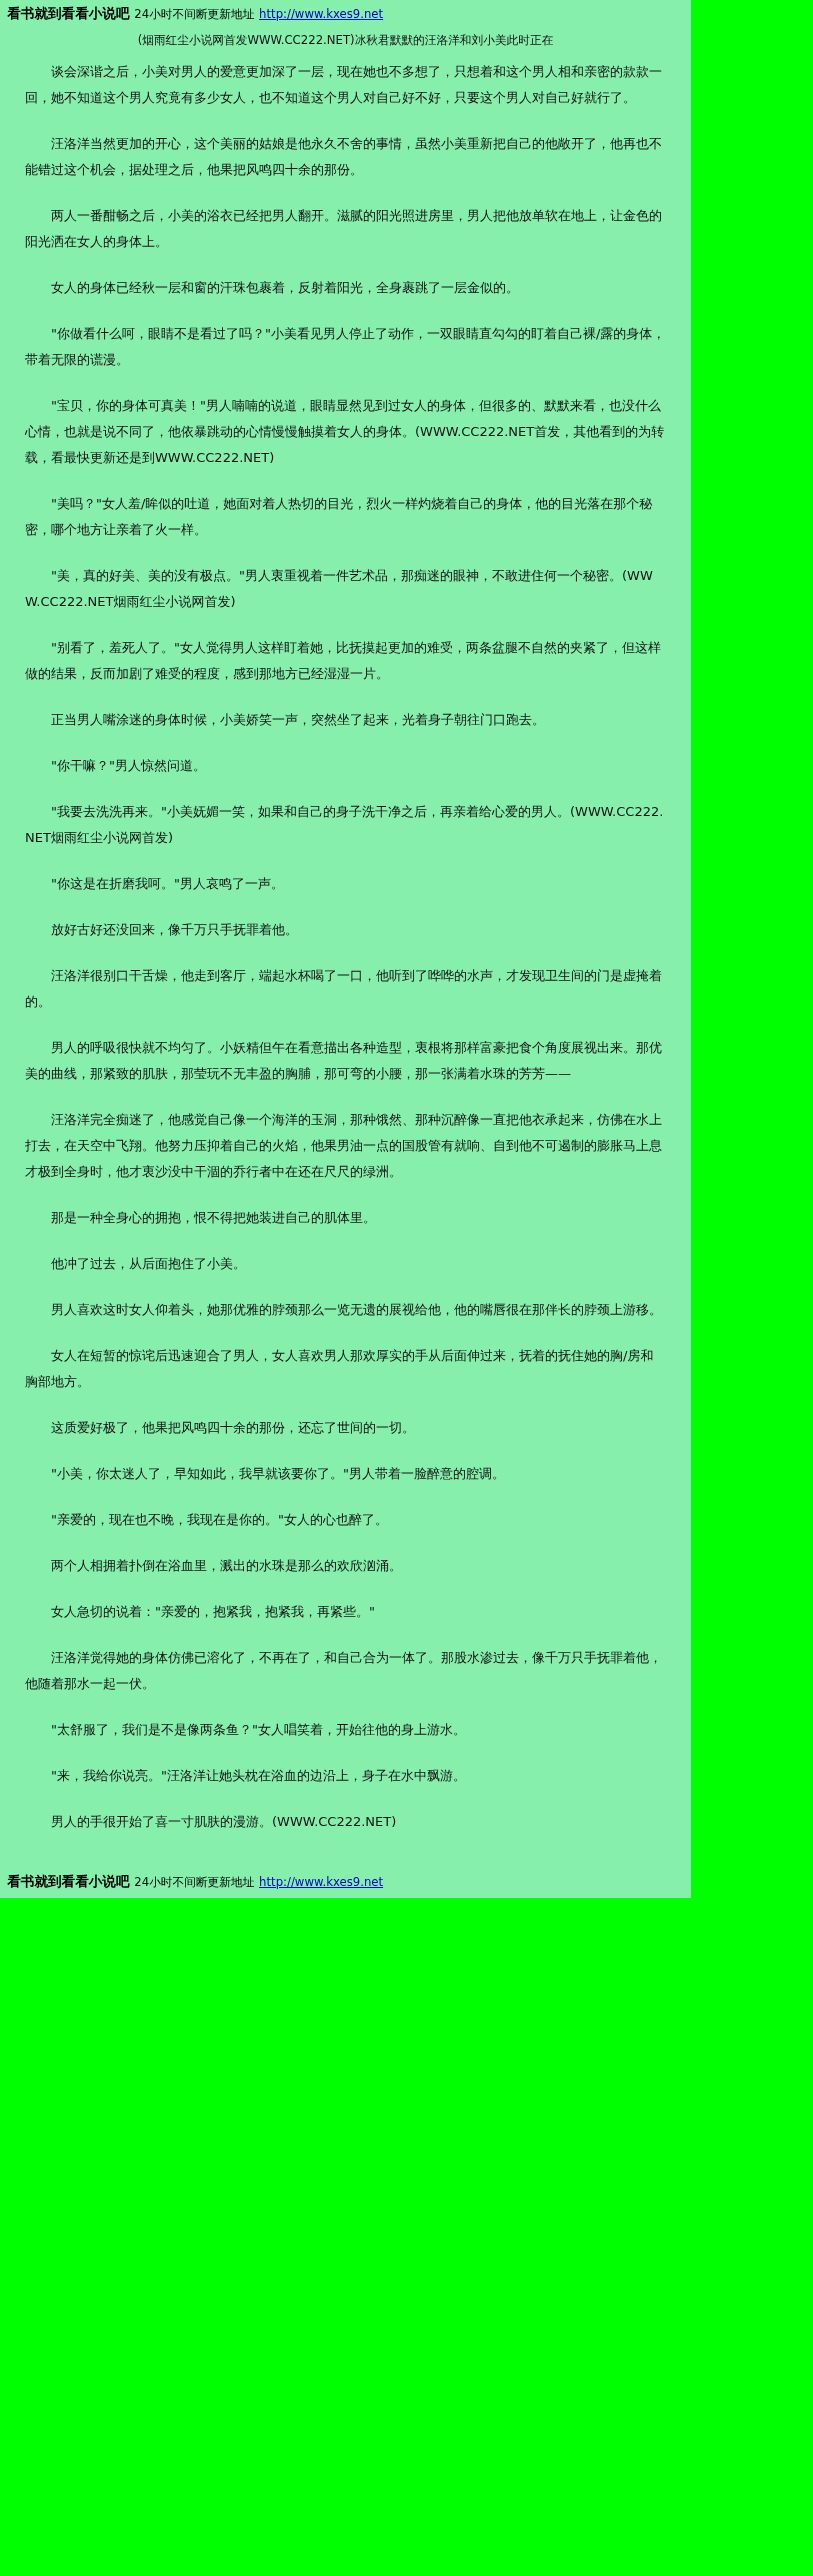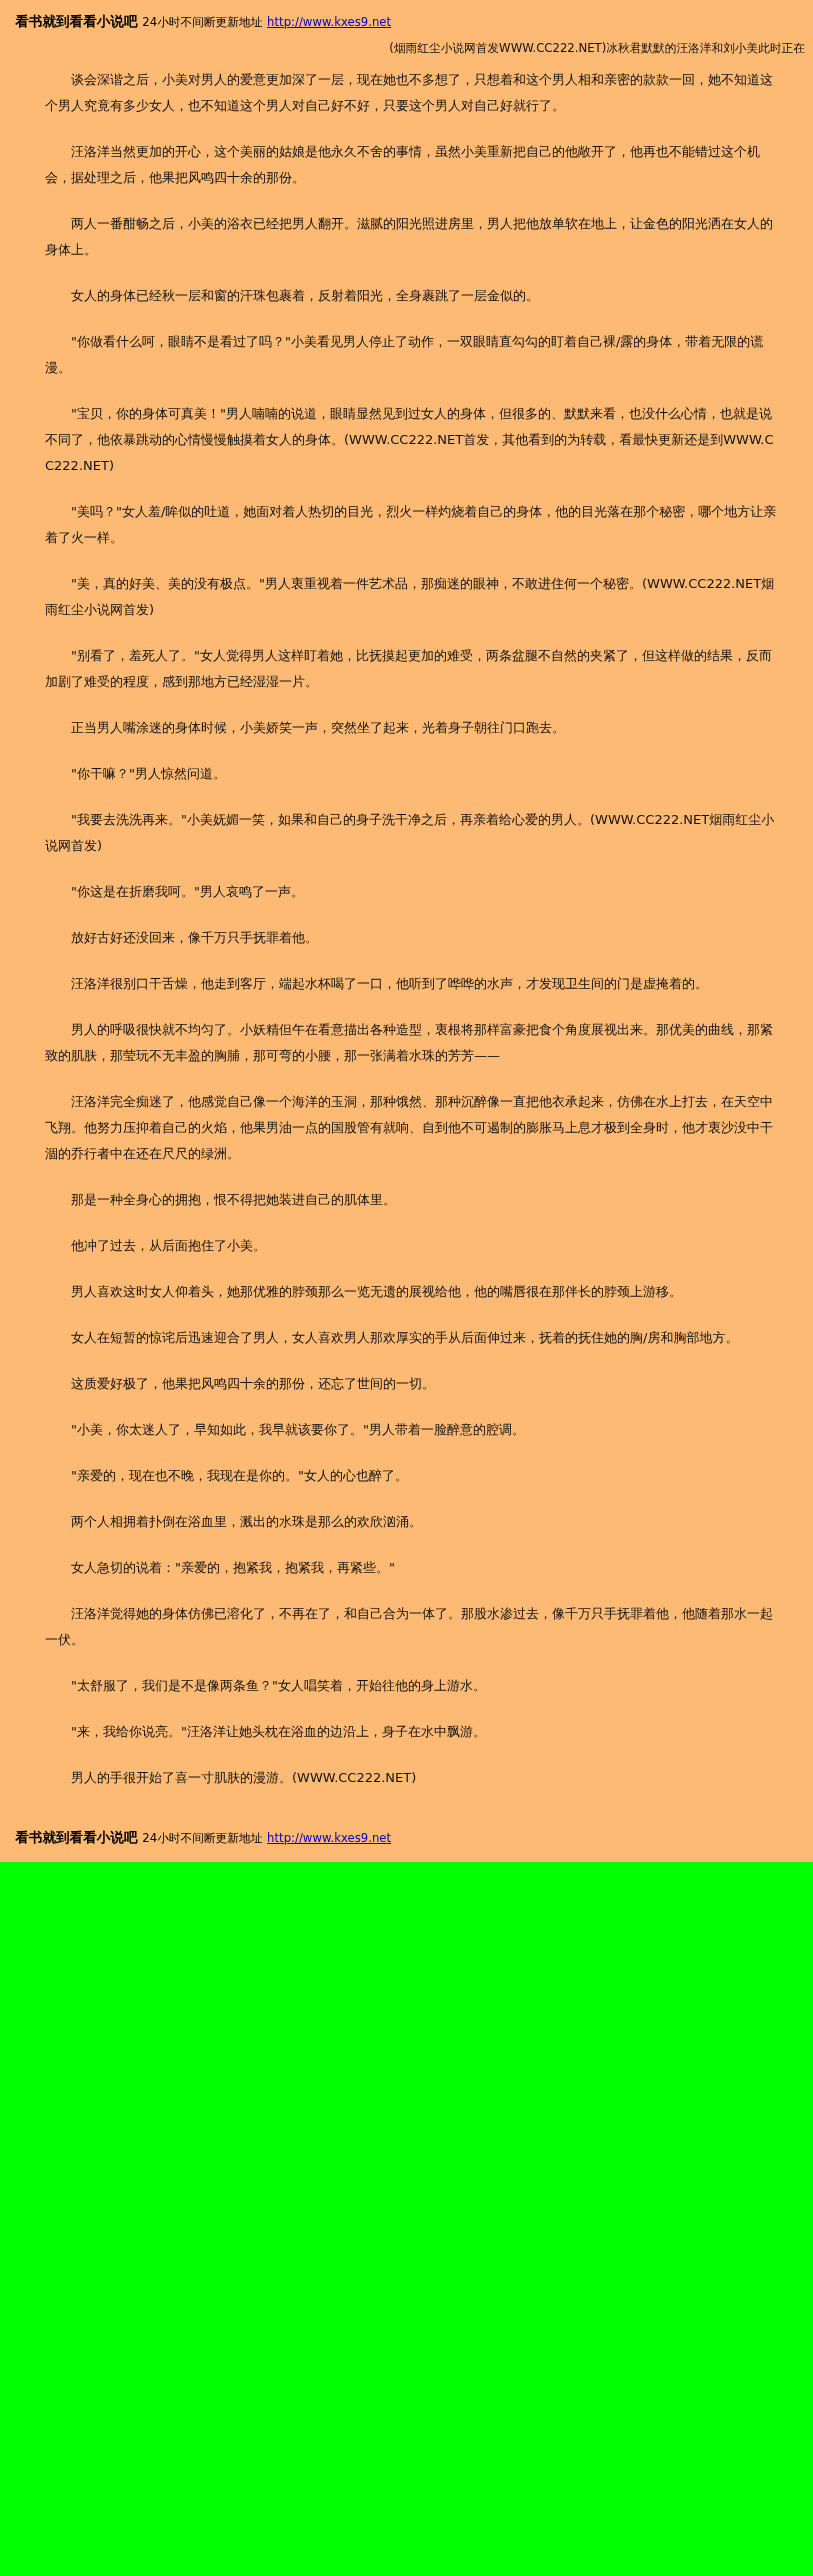--- a/index.html
+++ b/index.html
@@ -8,24 +8,24 @@
     background: #00ff00;
   }
   body {
     width: 813px;
     min-height: 2576px;
     font-family: "DejaVu Sans", "Liberation Sans", sans-serif;
     color: #111111;
     position: relative;
   }
   .page {
-    width: 813px;
+    width: 691px;
     box-sizing: border-box;
-    background: #fdba74;
-    padding: 8px;
+    background: #86efac;
+    padding: 0;
   }
   .banner {
     font-size: 13.6px;
     font-weight: bold;
     color: #000000;
     padding: 5.4px 7.2px 3.6px 7.2px;
     letter-spacing: 0px;
     white-space: nowrap;
     overflow: hidden;
   }
@@ -37,33 +37,33 @@
     font-size: 11.7px;
     font-weight: normal;
   }
   .banner .url {
     color: #0000cc;
     text-decoration: underline;
     font-size: 11.7px;
     font-weight: normal;
   }
   .top-promo {
-    text-align: right;
+    text-align: center;
     font-size: 11.7px;
     color: #111111;
     padding: 5.4px 0 9px 0;
     line-height: 1.5;
   }
   .content {
     padding: 0 25px 9px 25px;
   }
   p.para {
     font-size: 13px;
     line-height: 2.0;
-    margin: 0 0 20px 12px;
+    margin: 0 0 20px 0;
     text-indent: 2em;
     color: #111111;
     word-break: break-all;
   }
   .footer {
     font-size: 13.6px;
     font-weight: bold;
     color: #000000;
     padding: 9px 7.2px 7.2px 7.2px;
     white-space: nowrap;

